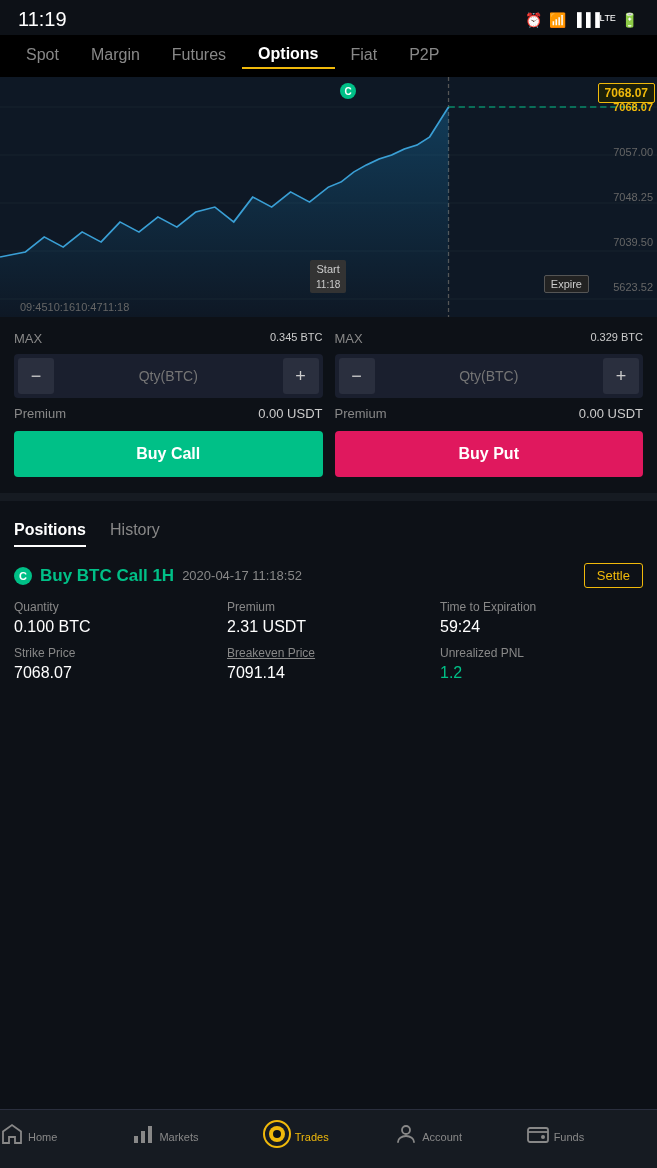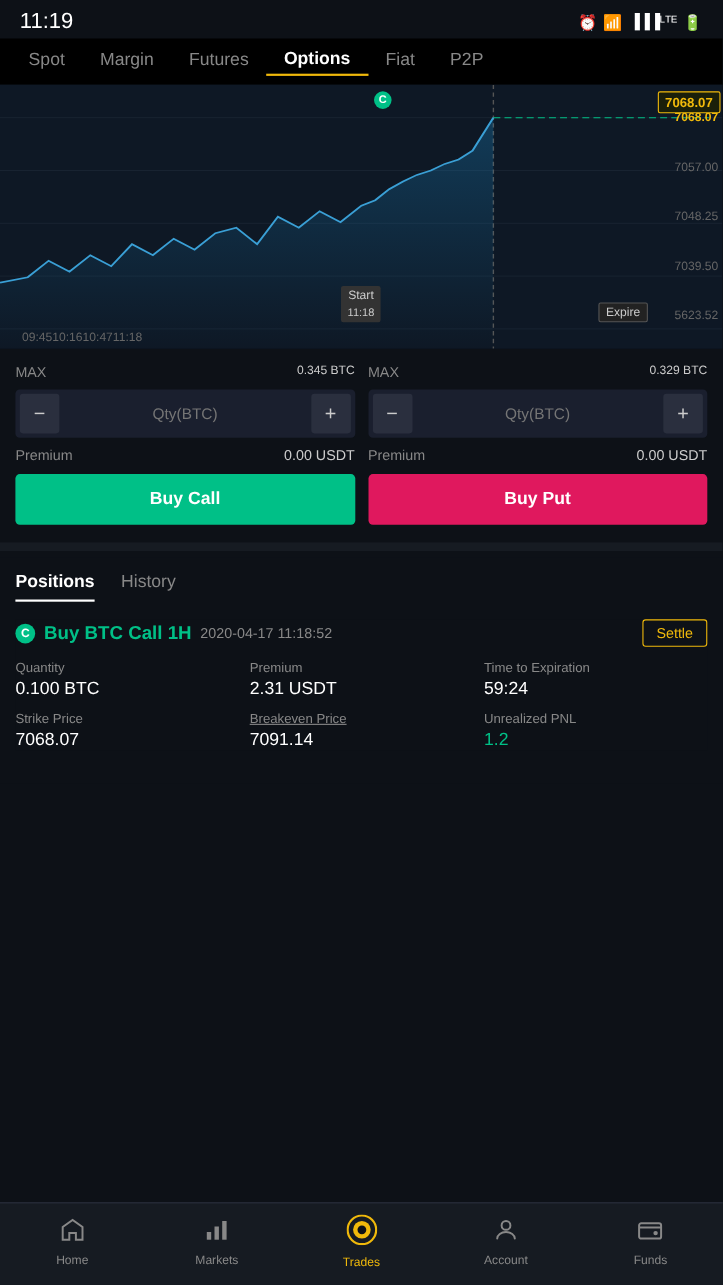--- a/index.html
+++ b/index.html
@@ -318,21 +318,21 @@
       width: 657px;
       background: #161b22;
       display: flex;
       justify-content: space-around;
       align-items: center;
       padding: 10px 0 14px;
       border-top: 1px solid #2a2f3e;
     }
     .nav-item {
       display: flex;
-      flex-direction: column;
+      flex-direction: row;
       align-items: center;
       gap: 4px;
       cursor: pointer;
       flex: 1;
     }
     .nav-icon {
       font-size: 22px;
       color: #888;
     }
     .nav-icon.active { color: #f0b90b; }

